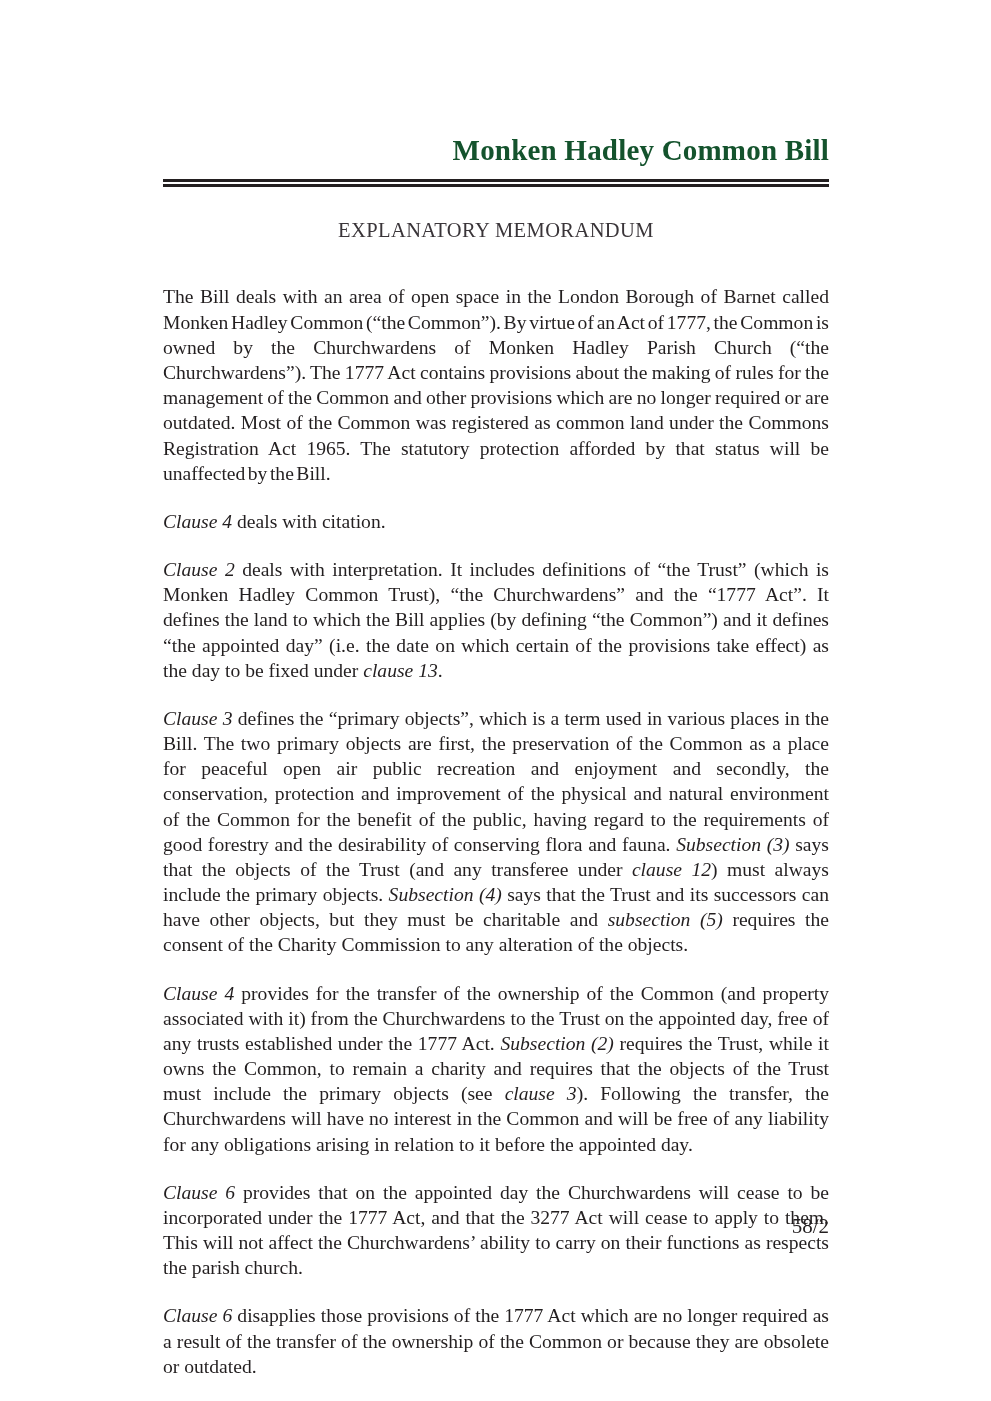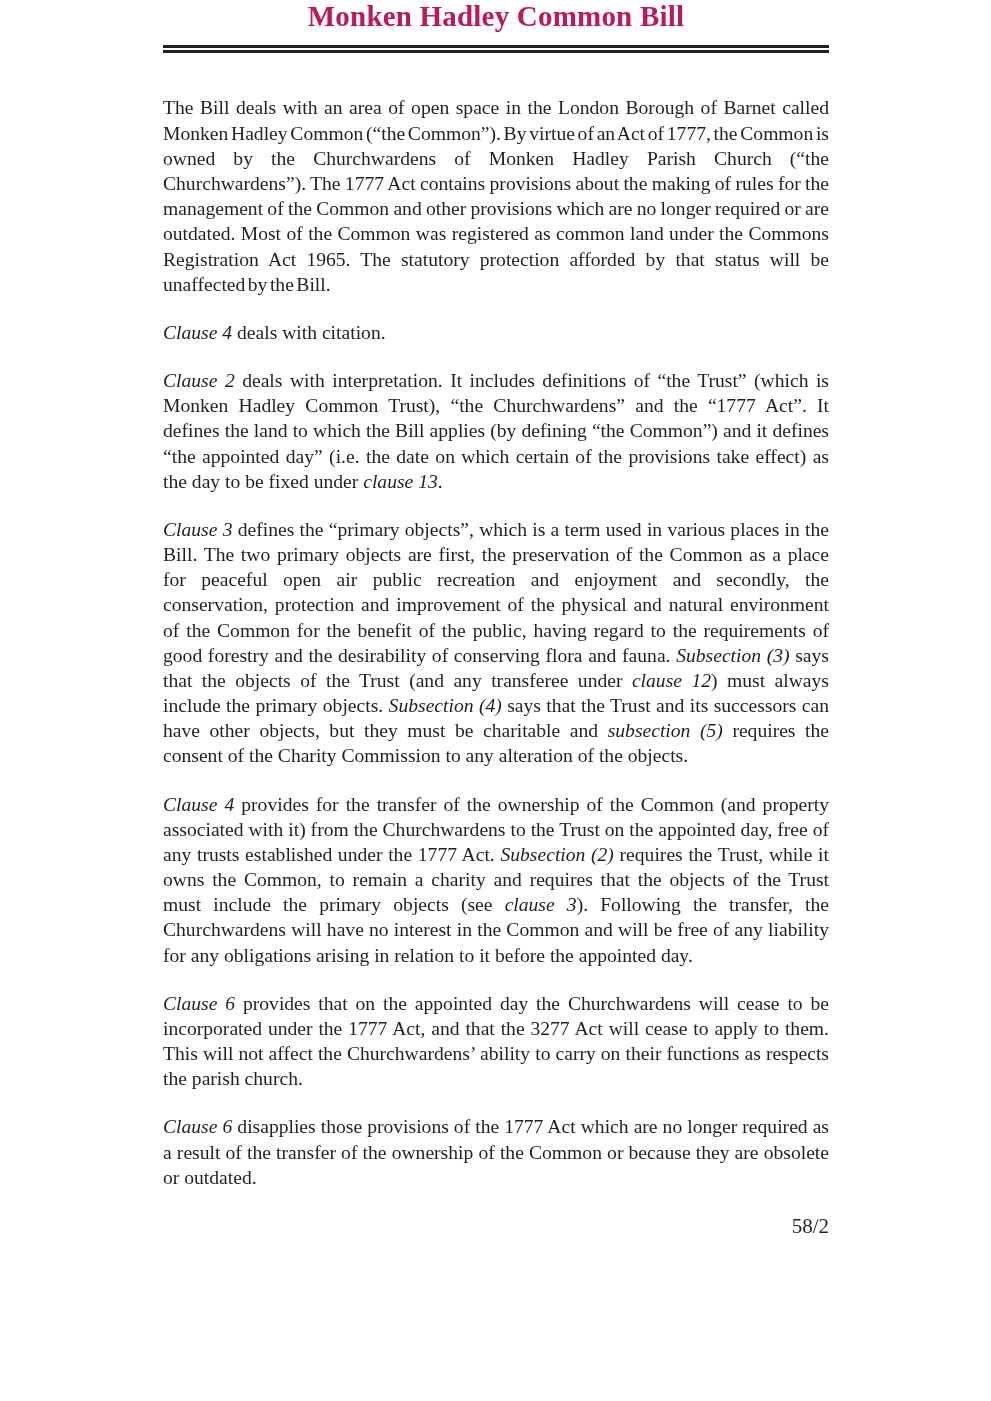--- a/index.html
+++ b/index.html
@@ -18,26 +18,27 @@
     overflow: hidden;
   }
   .content {
     position: absolute;
     left: 163px;
     top: 0;
     width: 666px;
   }
   .doc-title {
     margin: 0;
+    padding-top: 134px;
     font-size: 29px;
     font-weight: bold;
-    text-align: center;
+    text-align: right;
     letter-spacing: 0.2px;
     line-height: 1.12;
-    color: #be185d;
+    color: #14532d;
   }
   .title-rule {
     margin-top: 13px;
     height: 8px;
     border-top: 3px solid #231f20;
     border-bottom: 3px solid #231f20;
     background: #ffffff;
     box-sizing: border-box;
   }
   .section-heading {
@@ -85,20 +86,21 @@
 <body>
 
 <div class="page">
 
   <div class="content">
 
     <h1 class="doc-title">Monken Hadley Common Bill</h1>
 
     <div class="title-rule"></div>
 
+    <h2 class="section-heading">EXPLANATORY MEMORANDUM</h2>
 
     <div class="body-block">
 
       <p class="para tight"><span>The Bill deals with an area of open space in the London Borough of Barnet called Monken Hadley Common (“the Common”). By virtue of an Act of 1777, the Common is owned by the Churchwardens of Monken Hadley Parish Church (“the Churchwardens”). The 1777 Act contains provisions about the making of rules for the management of the Common and other provisions which are no longer required or are outdated. Most of the Common was registered as common land under the Commons Registration Act 1965. The statutory protection afforded by that status will be unaffected by the Bill.</span></p>
 
 
       <p class="para"><span class="it">Clause 4</span><span> deals with citation.</span></p>
 
       <p class="para"><span class="it">Clause 2</span><span> deals with interpretation. It includes definitions of “the Trust” (which is Monken Hadley Common Trust), “the Churchwardens” and the “1777 Act”. It defines the land to which the Bill applies (by defining “the Common”) and it defines “the appointed day” (i.e. the date on which certain of the provisions take effect) as the day to be fixed under </span><span class="it">clause 13</span><span>.</span></p>
 

